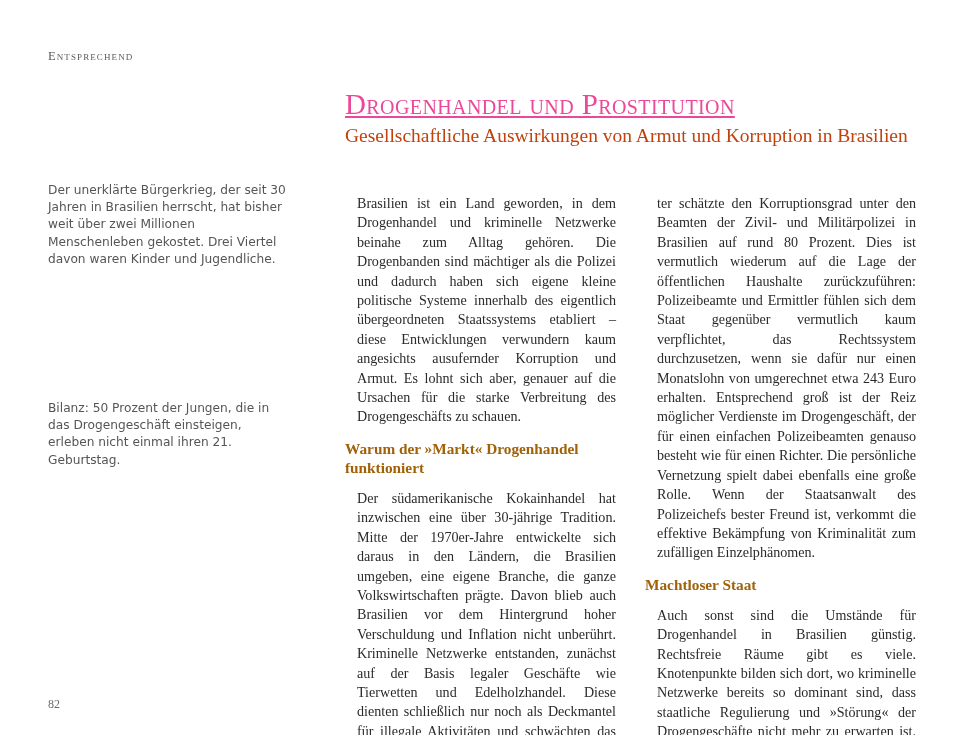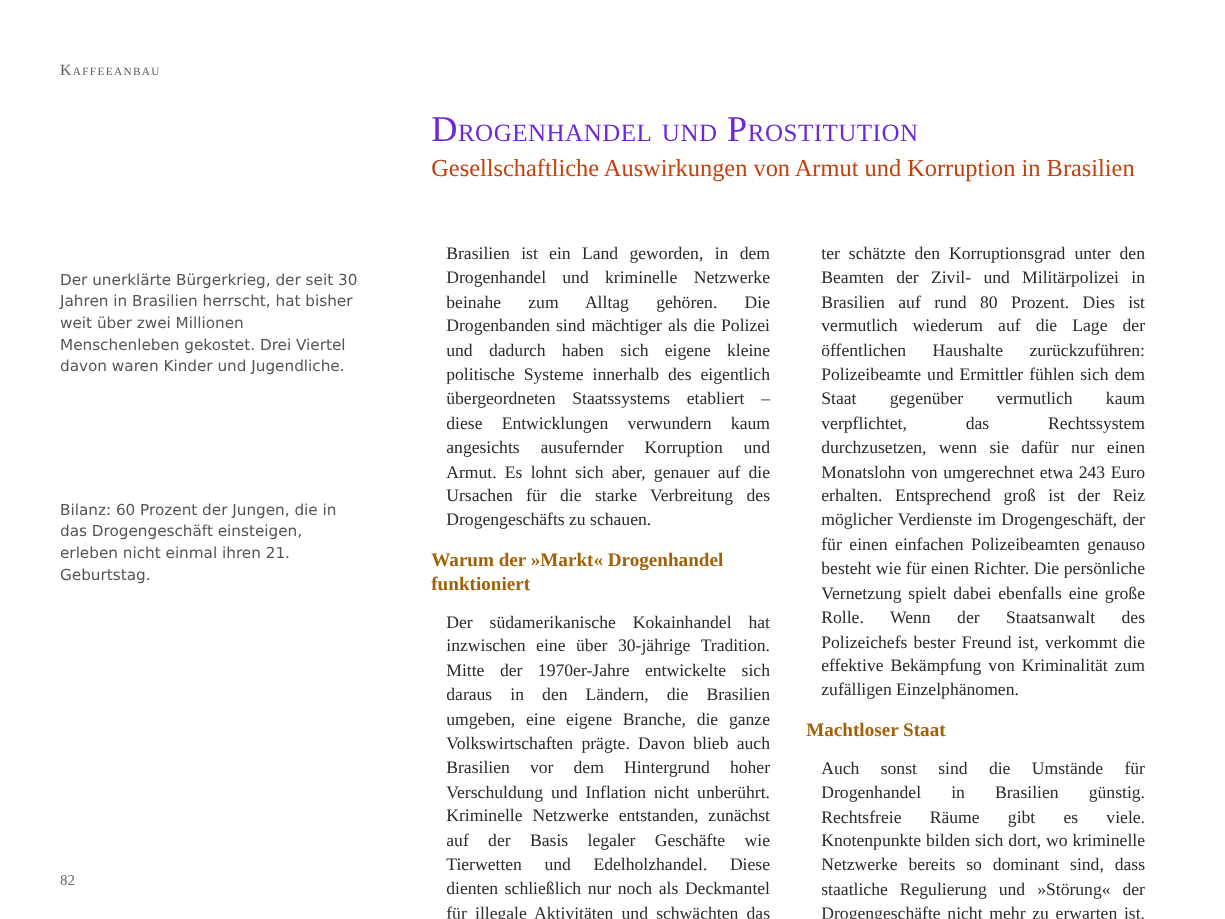--- a/index.html
+++ b/index.html
@@ -7,32 +7,32 @@
   .serif { font-family: "Liberation Serif", "DejaVu Serif", serif; }
   .sans { font-family: "DejaVu Sans", "Liberation Sans", sans-serif; }
 
   .running-head {
     position: absolute; left: 48px; top: 49px;
     font-size: 12.5px; letter-spacing: 1.1px; color: #5a5a5a;
     font-variant: small-caps; text-transform: none;
   }
   .title {
     position: absolute; left: 345px; top: 88px;
-    font-size: 29px; color: #6d28d9; font-variant: small-caps;
-    letter-spacing: 0.4px; white-space: nowrap;
+    font-size: 29px; color: #ec4899; font-variant: small-caps;
+    letter-spacing: 0.4px; white-space: nowrap; text-decoration: underline;
   }
   .subtitle {
     position: absolute; left: 345px; top: 125px;
     font-size: 19.5px; color: #c2410c; white-space: nowrap;
   }
   .sidenote {
     position: absolute; left: 48px; width: 240px;
     font-size: 12.2px; line-height: 17.2px; color: #555555;
   }
-  .sidenote.n1 { top: 182px; margin-top: 34px; }
+  .sidenote.n1 { top: 182px; }
   .sidenote.n2 { top: 400px; }
 
   .col {
     position: absolute; top: 182px; width: 283px;
     font-size: 14.1px; line-height: 19.4px; color: #2a2a2a;
     text-align: justify; hyphens: manual;
   }
   .col.c1 { left: 345px; }
   .col.c2 { left: 645px; }
   .col p { margin: 12px; }
@@ -43,27 +43,27 @@
   }
 
   .page-number {
     position: absolute; left: 48px; top: 697px;
     font-size: 12px; color: #6a6a6a;
   }
 </style>
 </head>
 <body>
 
-<div class="running-head serif">Kaffeeanbau</div>
+<div class="running-head serif">Entsprechend</div>
 
 <div class="title serif">Drogenhandel und Prostitution</div>
 <div class="subtitle serif">Gesellschaftliche Auswirkungen von Armut und Korruption in Brasilien</div>
 
 <div class="sidenote n1 sans">Der unerklärte Bürgerkrieg, der seit 30 Jahren in Brasilien herrscht, hat bisher weit über zwei Millionen Menschenleben gekostet. Drei Viertel davon waren Kinder und Jugendliche.</div>
-<div class="sidenote n2 sans">Bilanz: 60 Prozent der Jungen, die in das Drogengeschäft einsteigen, erleben nicht einmal ihren 21. Geburtstag.</div>
+<div class="sidenote n2 sans">Bilanz: 50 Prozent der Jungen, die in das Drogengeschäft einsteigen, erleben nicht einmal ihren 21. Geburtstag.</div>
 
 <div class="col c1 serif">
   <p>Brasilien ist ein Land geworden, in dem Drogenhandel und kriminelle Netzwerke beinahe zum Alltag gehören. Die Drogenbanden sind mächtiger als die Polizei und dadurch haben sich eigene kleine politische Systeme innerhalb des eigentlich übergeordneten Staatssystems etabliert – diese Entwicklungen verwundern kaum angesichts ausufernder Korruption und Armut. Es lohnt sich aber, genauer auf die Ursachen für die starke Verbreitung des Drogengeschäfts zu schauen.</p>
   <h3>Warum der »Markt« Drogenhandel funktioniert</h3>
   <p>Der südamerikanische Kokainhandel hat inzwischen eine über 30-jährige Tradition. Mitte der 1970er-Jahre entwickelte sich daraus in den Ländern, die Brasilien umgeben, eine eigene Branche, die ganze Volkswirtschaften prägte. Davon blieb auch Brasilien vor dem Hintergrund hoher Verschuldung und Inflation nicht unberührt. Kriminelle Netzwerke entstanden, zunächst auf der Basis legaler Geschäfte wie Tierwetten und Edelholzhandel. Diese dienten schließlich nur noch als Deckmantel für illegale Aktivitäten und schwächten das Land weiter, indem sie ihm wirtschaftlichen Schaden zufügten.</p>
   <p class="indent">Das Problem: Drogenhandel lohnt sich für die Akteure, denn sie werden kaum gestört bei ihren illegalen Aktivitäten. Die Instrumente, den Drogenhandel effektiv zu bekämpfen, beschränken sich auf korrupte Polizeiorgane. Ein Sicherheitsminis-</p>
 </div>
 
 <div class="col c2 serif">
   <p>ter schätzte den Korruptionsgrad unter den Beamten der Zivil- und Militärpolizei in Brasilien auf rund 80 Prozent. Dies ist vermutlich wiederum auf die Lage der öffentlichen Haushalte zurückzuführen: Polizeibeamte und Ermittler fühlen sich dem Staat gegenüber vermutlich kaum verpflichtet, das Rechtssystem durchzusetzen, wenn sie dafür nur einen Monatslohn von umgerechnet etwa 243 Euro erhalten. Entsprechend groß ist der Reiz möglicher Verdienste im Drogengeschäft, der für einen einfachen Polizeibeamten genauso besteht wie für einen Richter. Die persönliche Vernetzung spielt dabei ebenfalls eine große Rolle. Wenn der Staatsanwalt des Polizeichefs bester Freund ist, verkommt die effektive Bekämpfung von Kriminalität zum zufälligen Einzelphänomen.</p>

